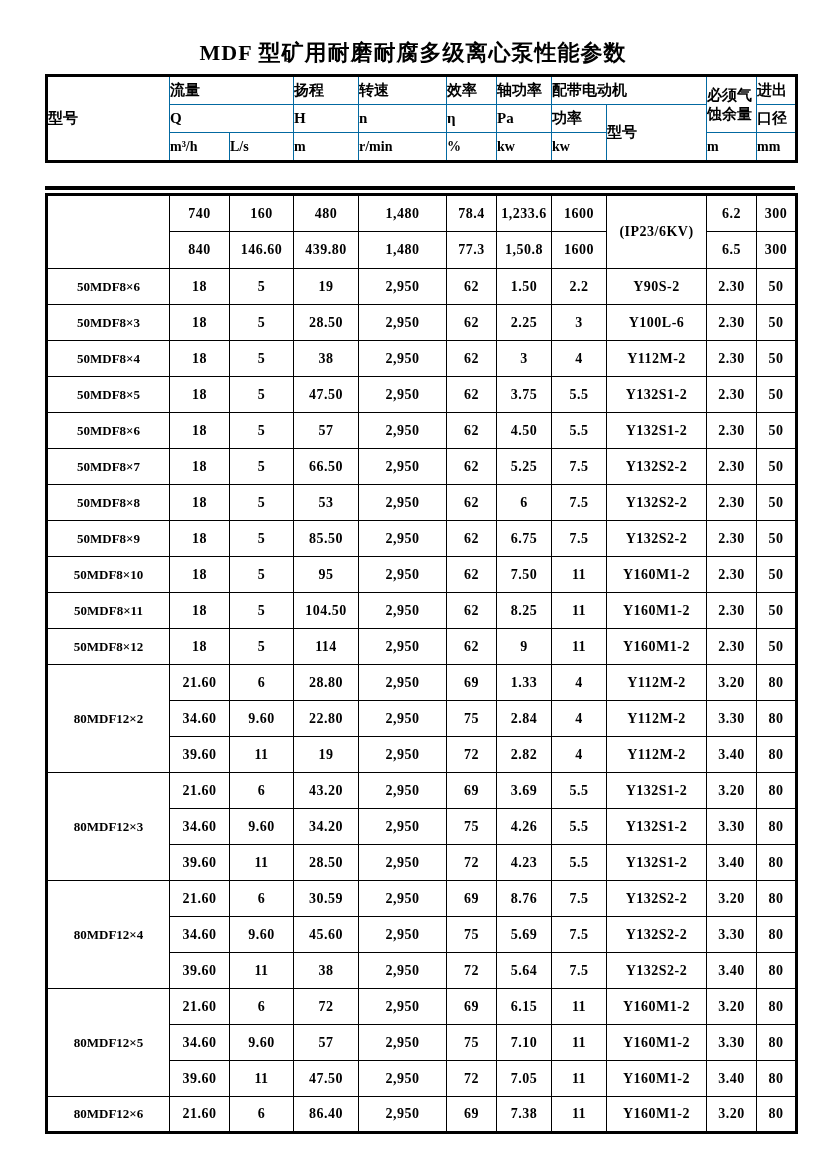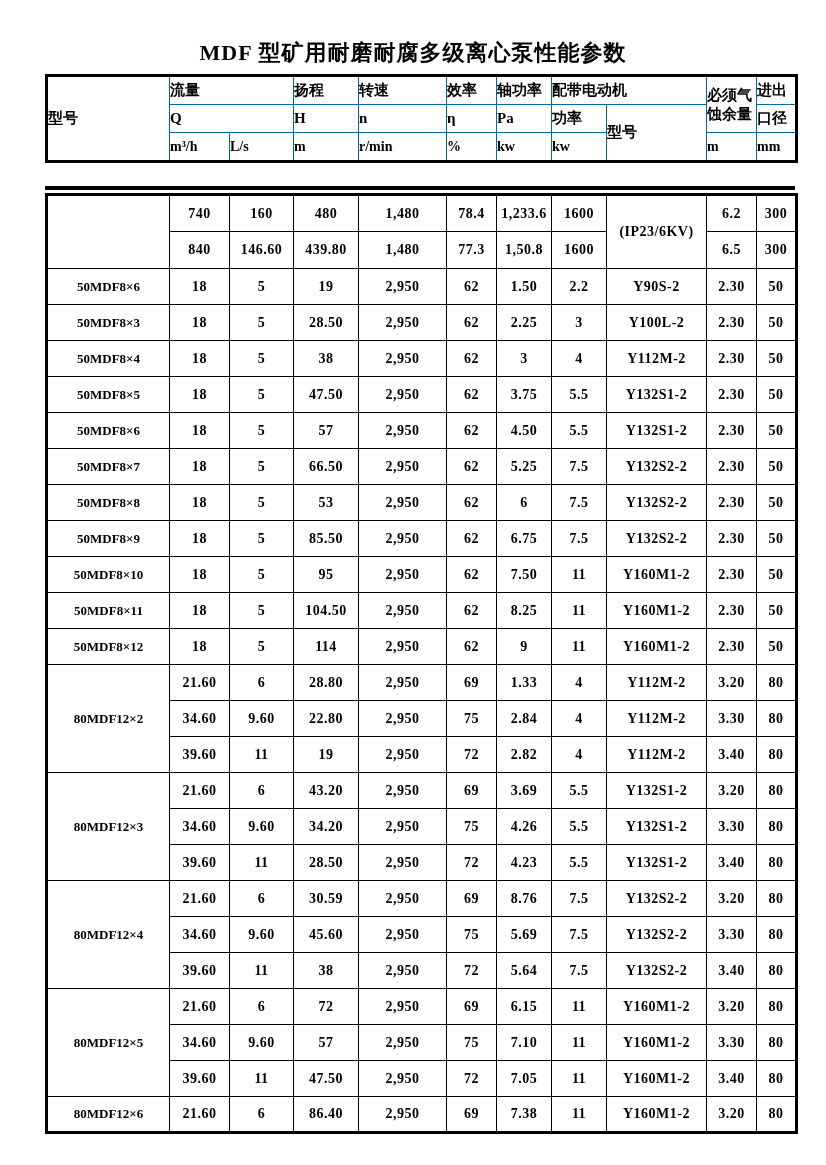--- a/index.html
+++ b/index.html
@@ -192,21 +192,21 @@
           </tr>
           <tr>
             <td rowspan="1" class="model-cell">50MDF8×3</td>
             <td>18</td>
             <td>5</td>
             <td>28.50</td>
             <td>2,950</td>
             <td>62</td>
             <td>2.25</td>
             <td>3</td>
-            <td>Y100L-2</td>
+            <td>Y100L-6</td>
             <td>2.30</td>
             <td>50</td>
           </tr>
           <tr>
             <td rowspan="1" class="model-cell">50MDF8×4</td>
             <td>18</td>
             <td>5</td>
             <td>38</td>
             <td>2,950</td>
             <td>62</td>

